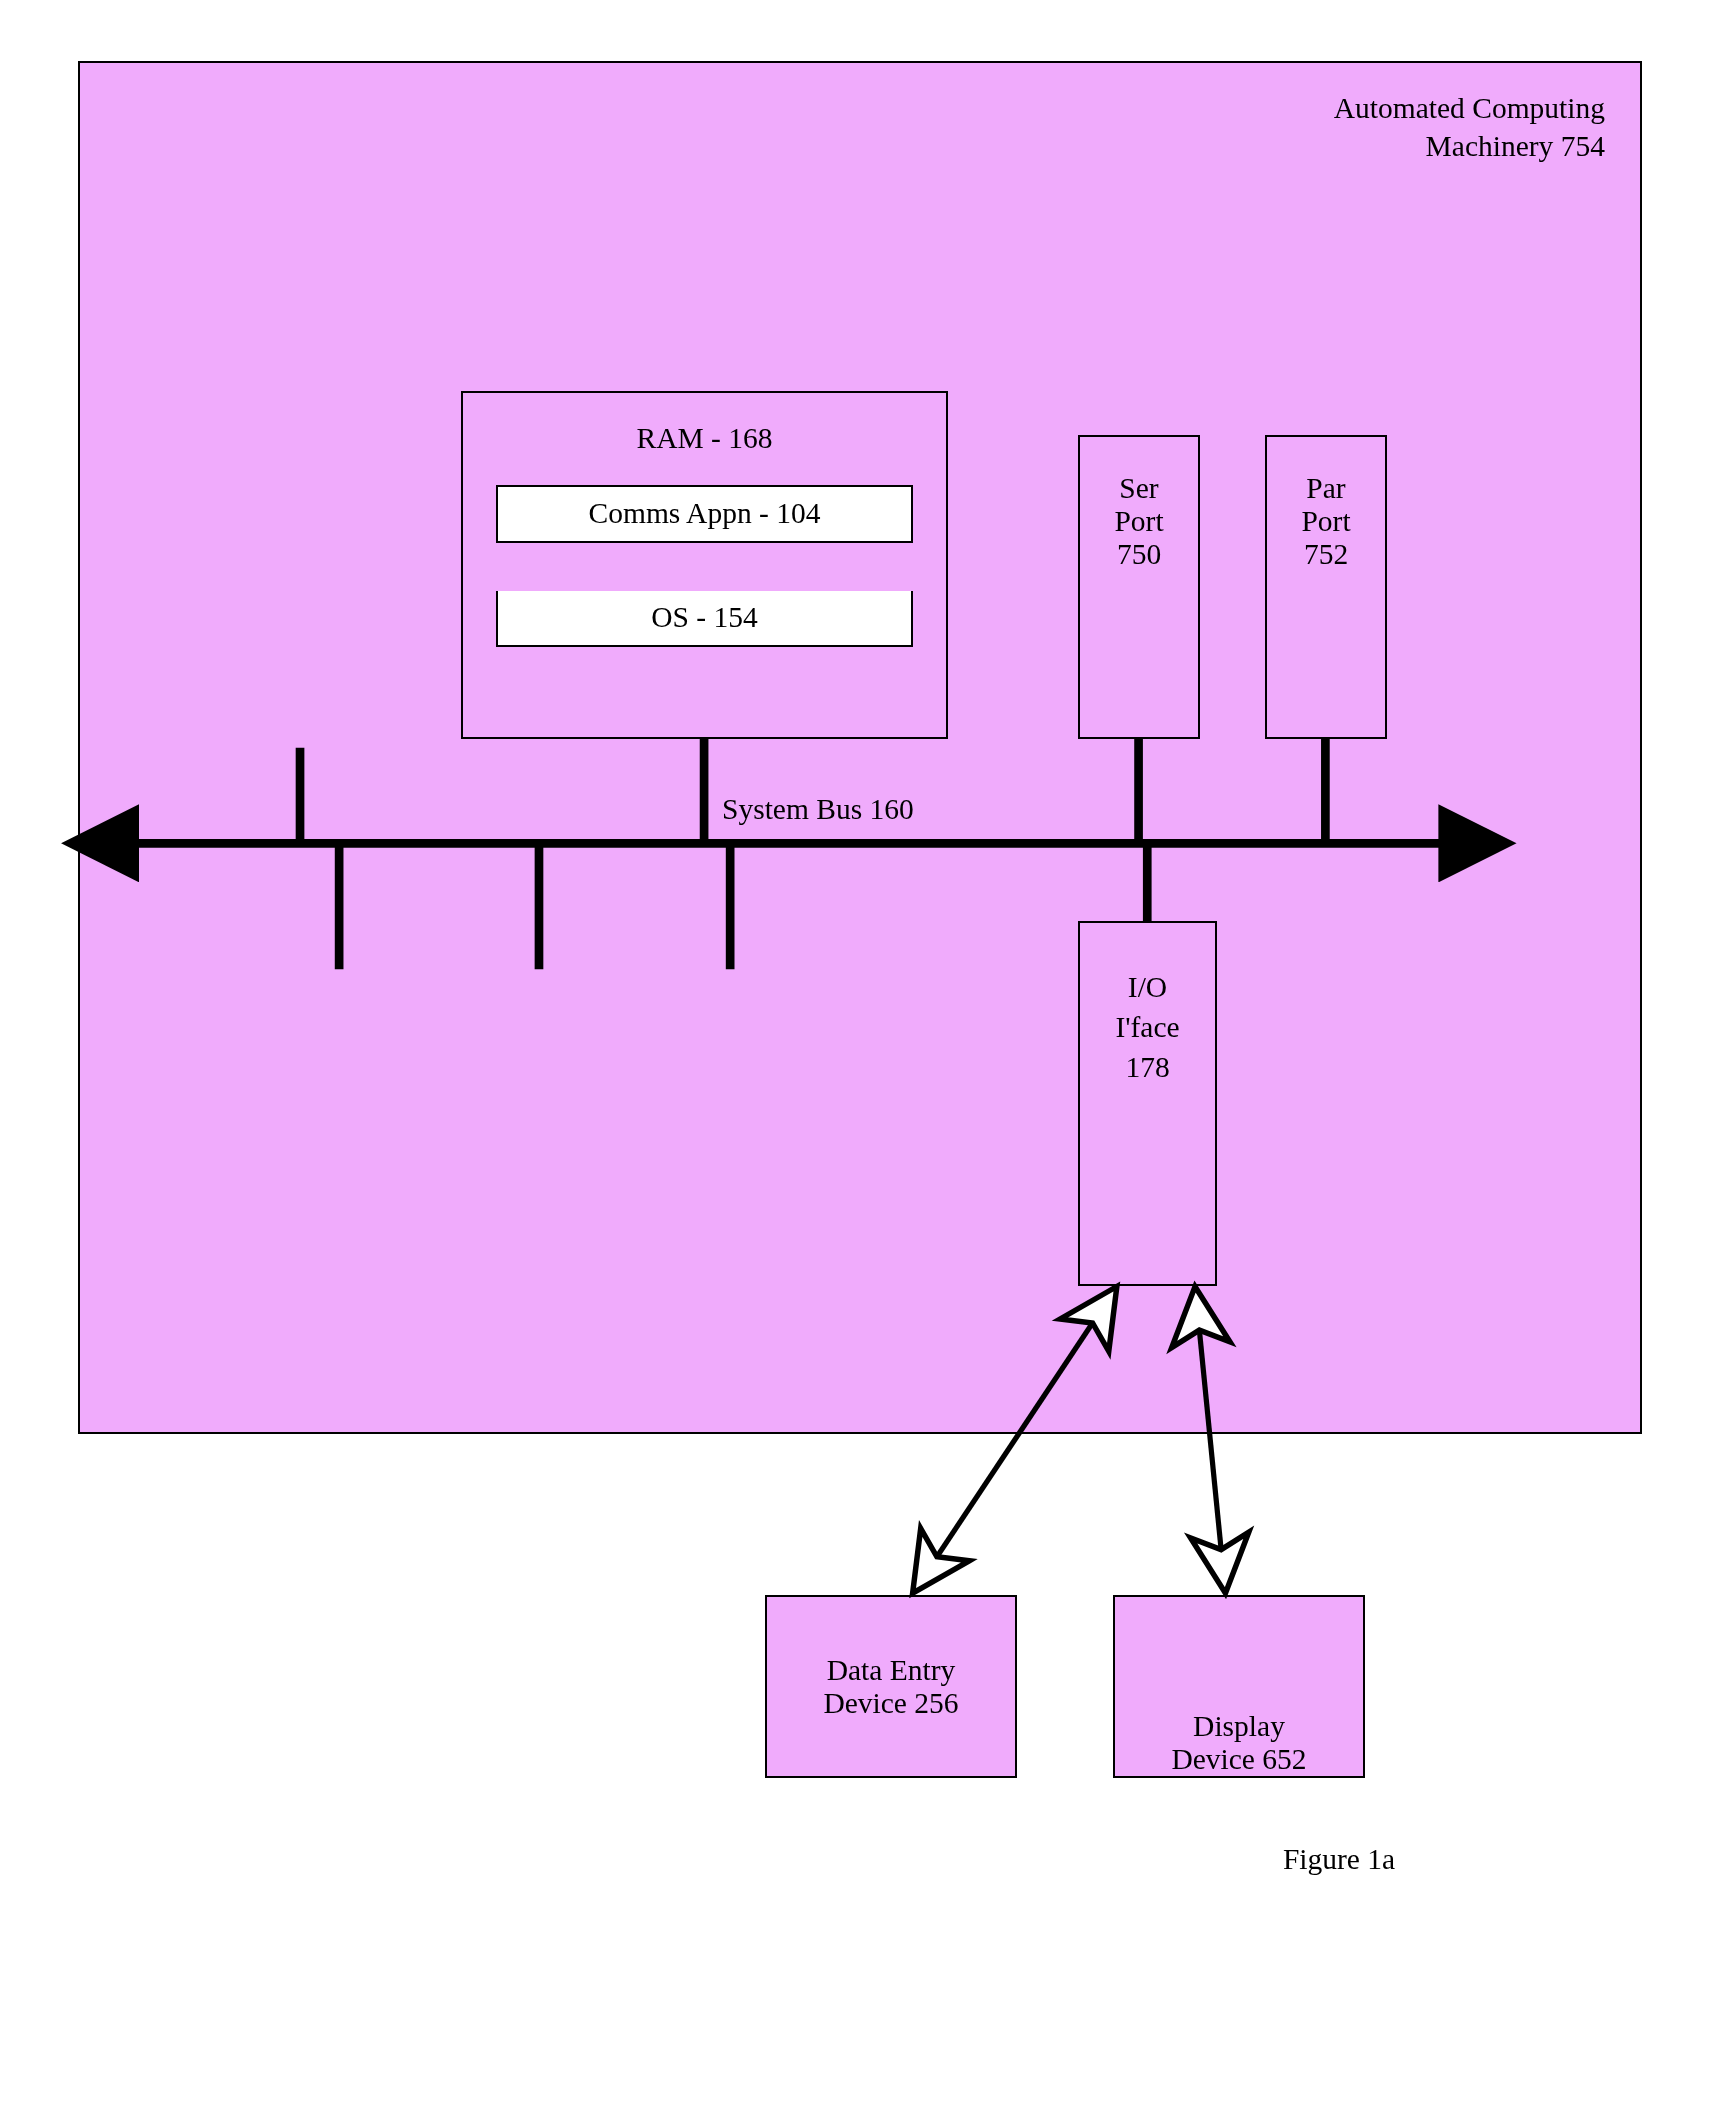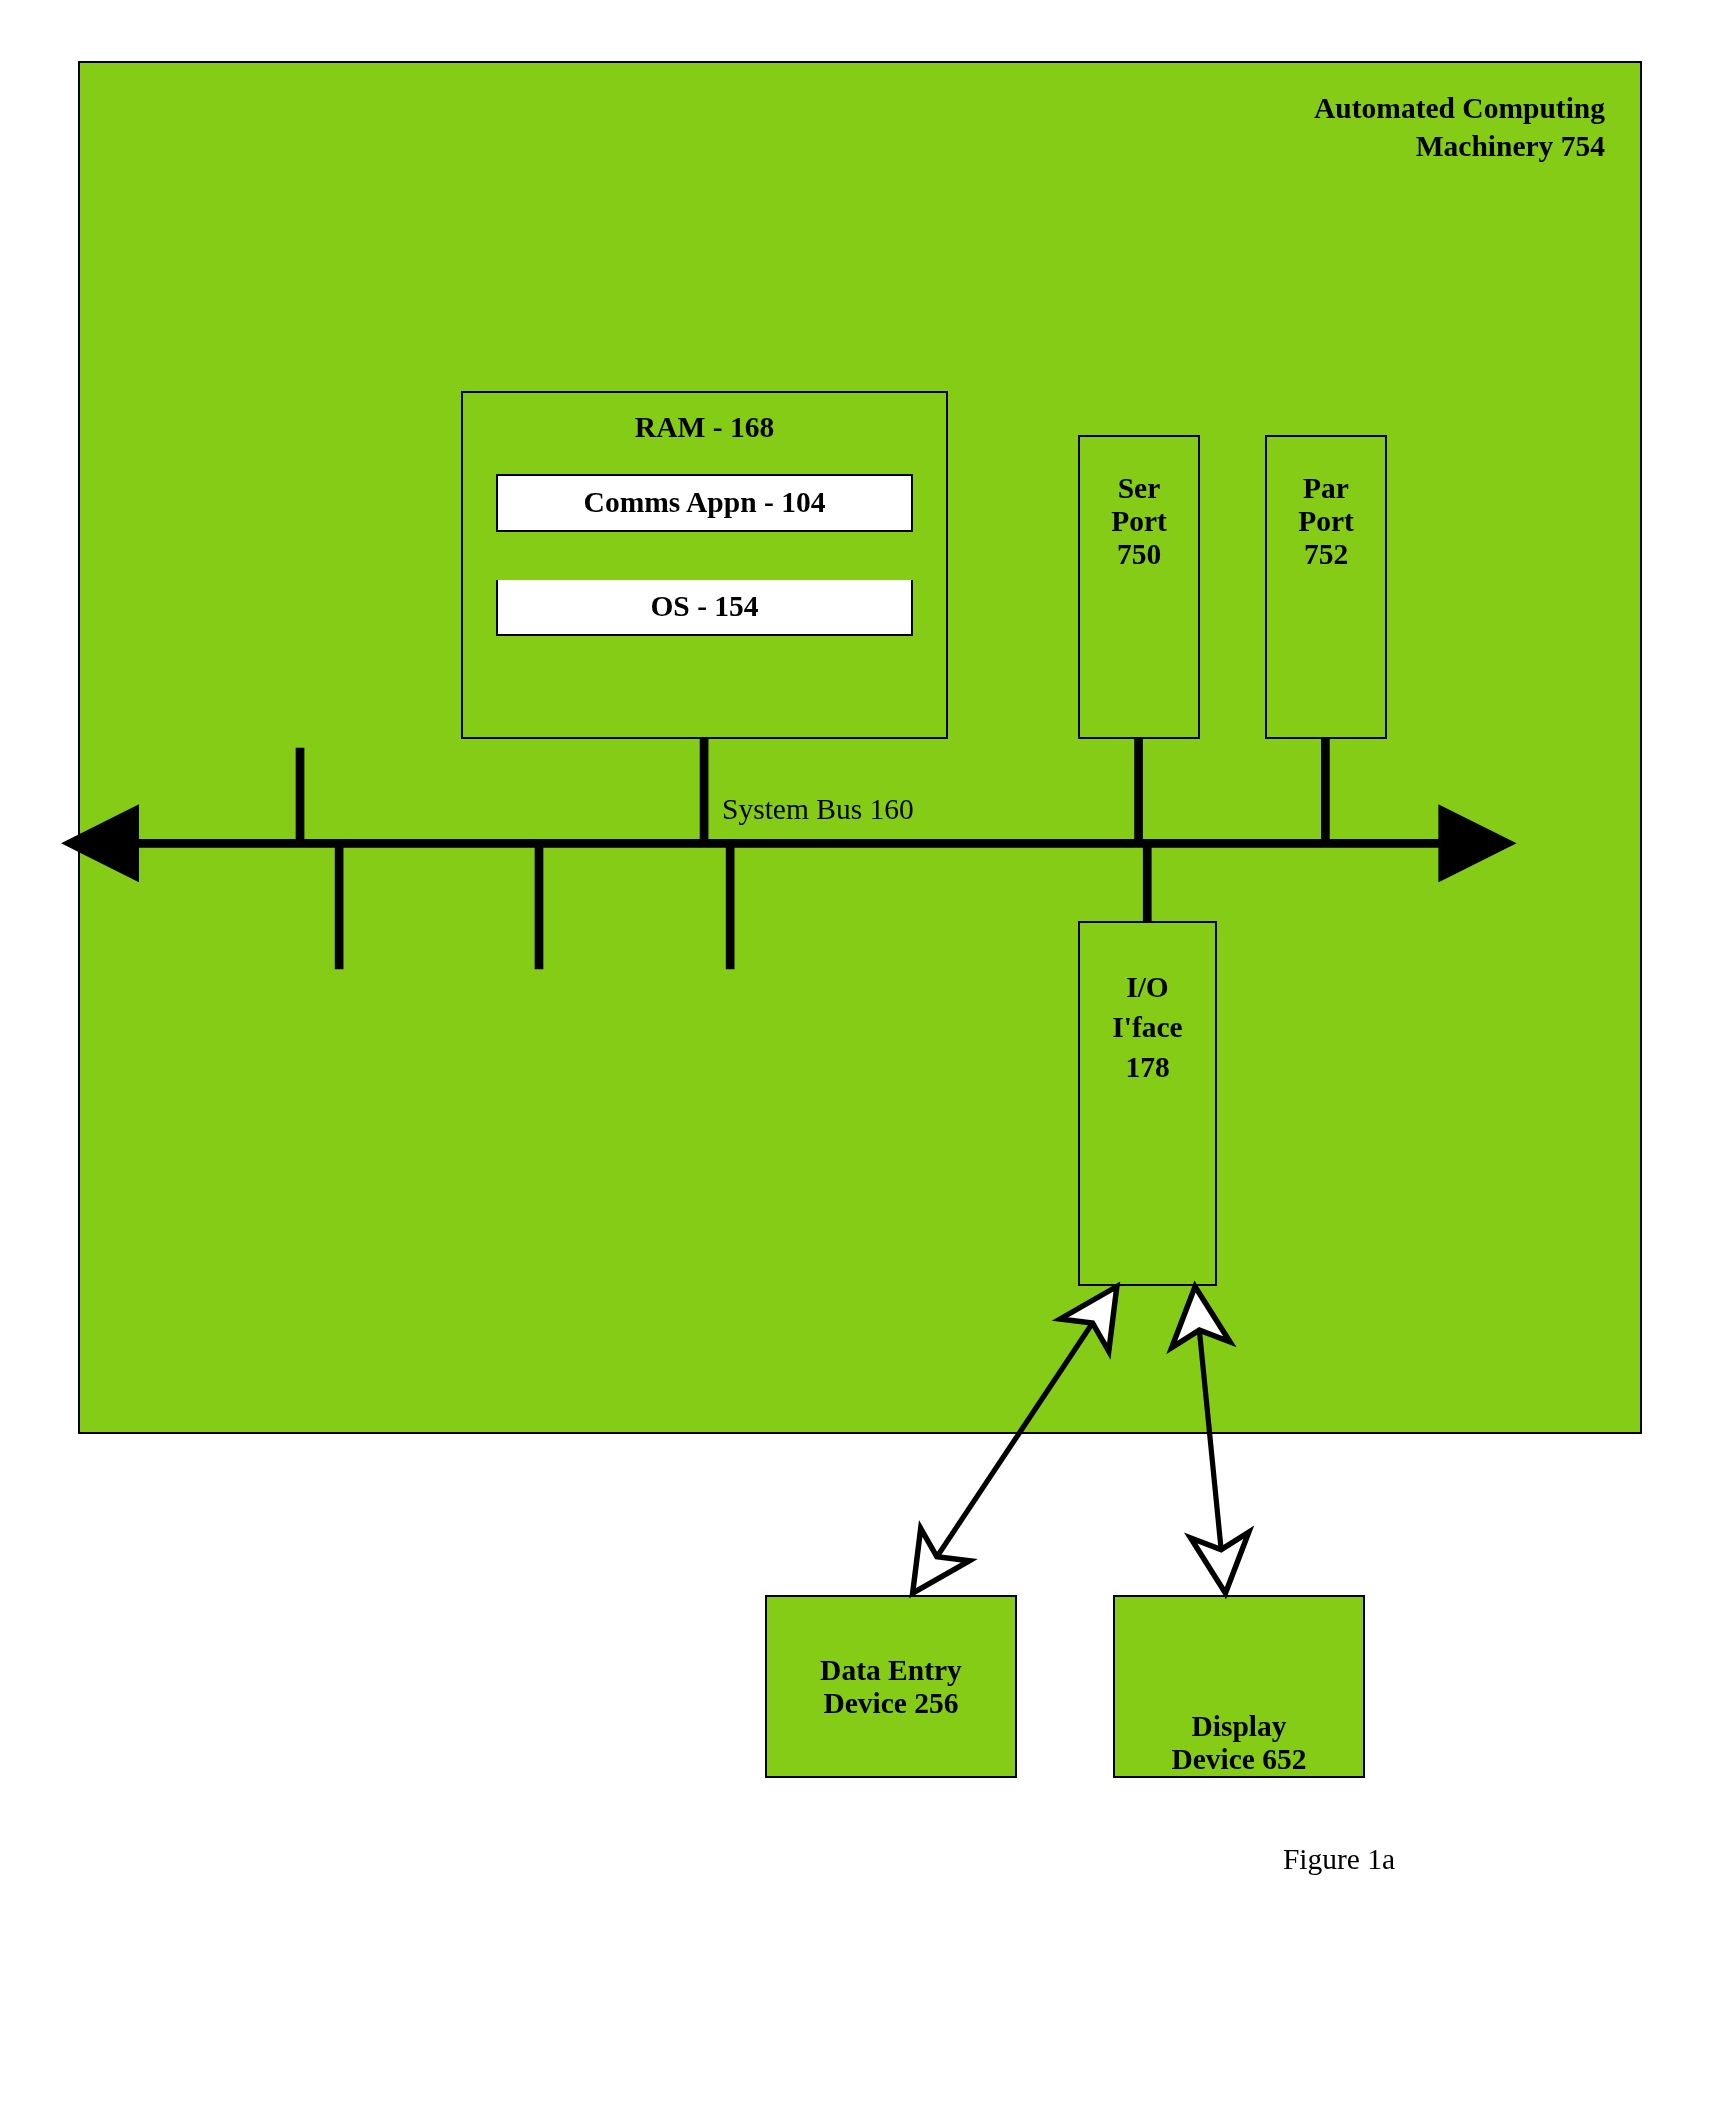--- a/index.html
+++ b/index.html
@@ -11,28 +11,27 @@
       color: #000;
     }
     .diagram-wrap {
       position: relative;
       width: 1651px;
       height: 1999px;
     }
     .box {
       position: absolute;
       border: 2.6px solid #000;
-      background: #84cc16;
+      background: #f0abfc;
       display: flex;
       flex-direction: column;
       align-items: center;
       justify-content: center;
       text-align: center;
       box-sizing: border-box;
-      font-weight: bold;
     }
     .label-abs {
       position: absolute;
       text-align: center;
     }
     
     .outer {
       left: 43px;
       top: 26px;
       width: 1564px;
@@ -42,21 +41,21 @@
       justify-content: flex-start;
       padding: 26px 35px;
     }
     .outer-title {
       text-align: right;
       line-height: 1.3;
     }
     
     .processor { left: 178px; top: 556px; width: 174px; height: 156px; padding: 7px; }
     
-    .ram { left: 426px; top: 356px; width: 487px; height: 348px; justify-content: flex-start; padding-top: 18px; }
+    .ram { left: 426px; top: 356px; width: 487px; height: 348px; justify-content: flex-start; padding-top: 29px; }
     .ram-inner-stack {
       margin-top: 30px;
       width: 417px;
       display: flex;
       flex-direction: column;
     }
     .ram-row {
       border: 2.6px solid #000;
       padding: 10.4px 17.4px;
       text-align: center;

